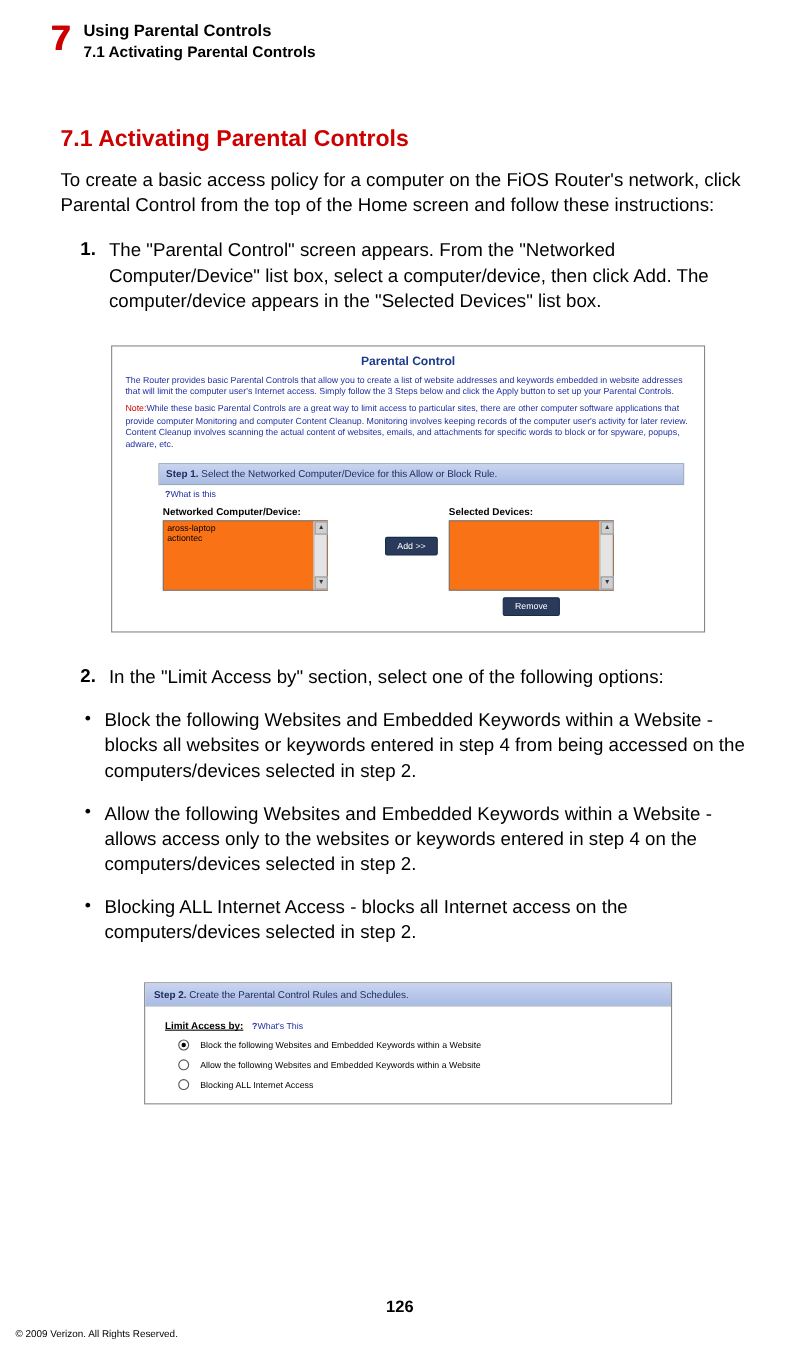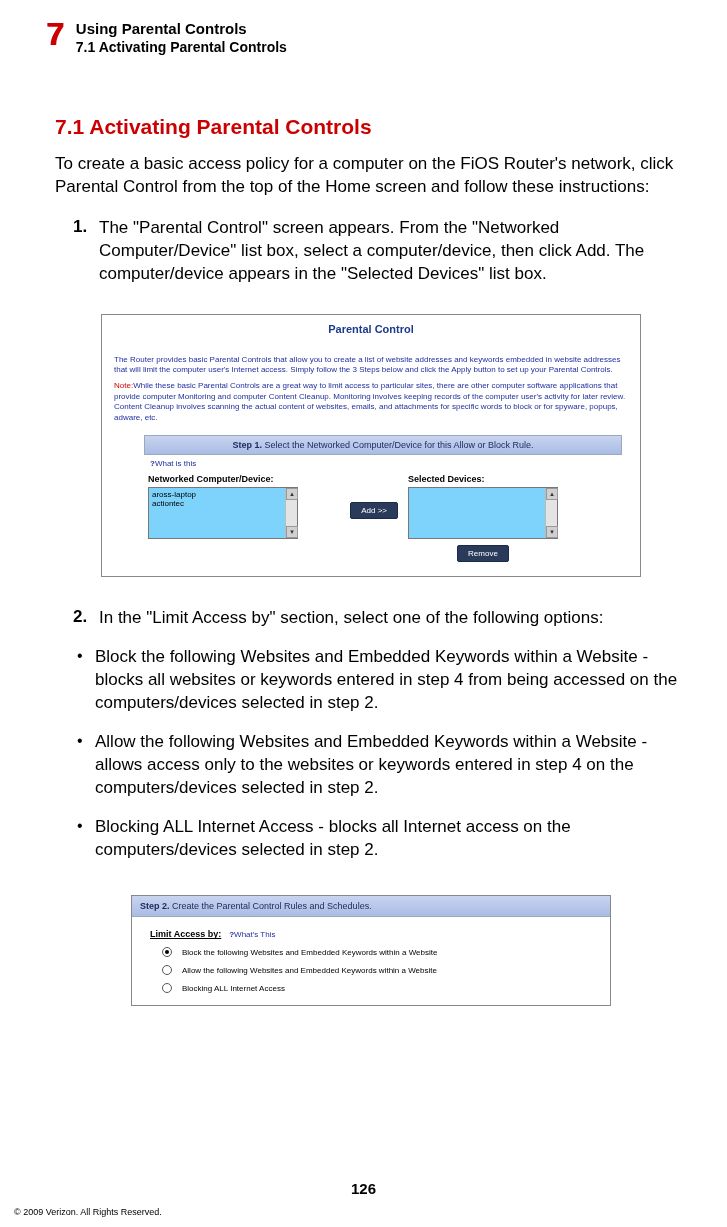--- a/index.html
+++ b/index.html
@@ -79,21 +79,21 @@
       border: 1px solid #888;
       background: #fff;
       padding: 8px 12px 14px 12px;
       font-family: Verdana, Arial, sans-serif;
     }
     .pc-title {
       text-align: center;
       font-size: 11px;
       font-weight: 700;
       color: #1a3a8c;
-      margin-bottom: 20px;
+      margin-bottom: 6px;
     }
     .pc-desc {
       font-size: 8px;
       color: #2030a0;
       line-height: 1.3;
       margin-bottom: 6px;
     }
     .pc-note {
       font-size: 8px;
       color: #2030a0;
@@ -102,21 +102,20 @@
     .pc-note-label { color: #cc0000; }
     .step1-bar {
       margin-top: 12px;
       background: linear-gradient(#c8d4f0, #aabce4);
       padding: 4px 6px;
       font-size: 9px;
       color: #1a2a5c;
       border: 1px solid #9ab;
       margin-left: 30px;
       margin-right: 6px;
-      text-align: center;
     }
     .step1-bar .bold9 { font-weight: 700; }
     .what-link {
       font-size: 8px;
       color: #2030a0;
       margin: 4px 0 6px 36px;
     }
     .what-link .q { color: #2030a0; font-weight: 700; }
     .dual-panel {
       display: flex;
@@ -126,24 +125,24 @@
     }
     .panel-col { display: flex; flex-direction: column; }
     .panel-label {
       font-size: 9px;
       font-weight: 700;
       margin-bottom: 3px;
     }
     .listbox {
       border: 1px solid #777;
       width: 150px;
-      height: 52px;
+      height: 64px;
       font-size: 8px;
       position: relative;
-      background: #7dd3fc;
+      background: #f97316;
       padding: 2px 14px 2px 3px;
     }
     .listbox .scroll {
       position: absolute;
       right: 0; top: 0; bottom: 0;
       width: 12px;
       background: #e4e4e4;
       border-left: 1px solid #bbb;
     }
     .scroll .arr {

